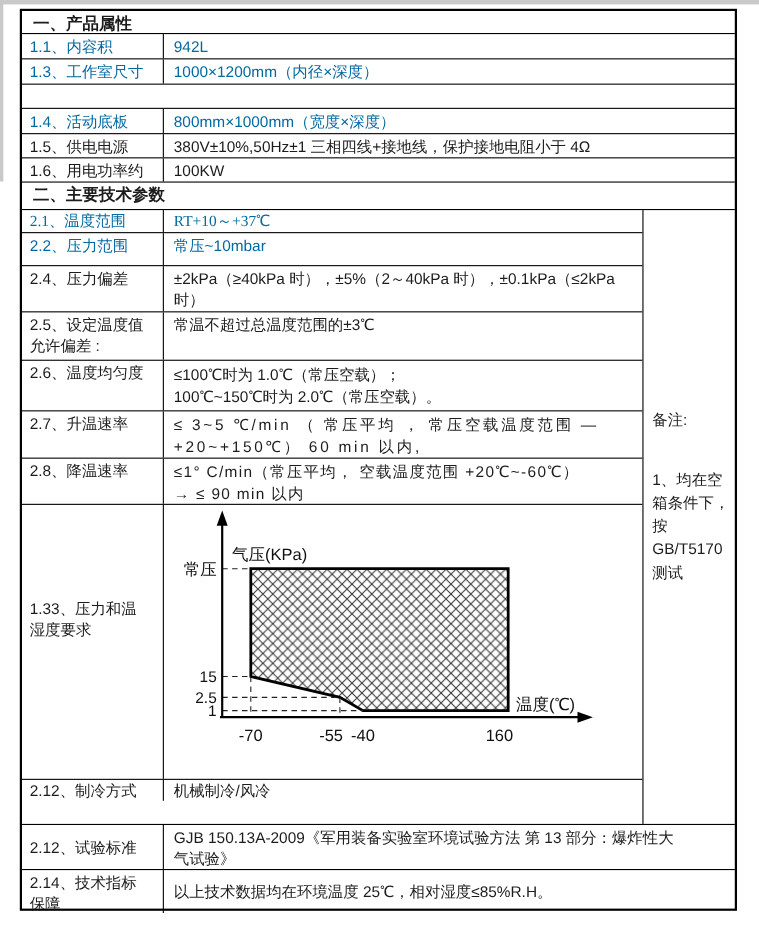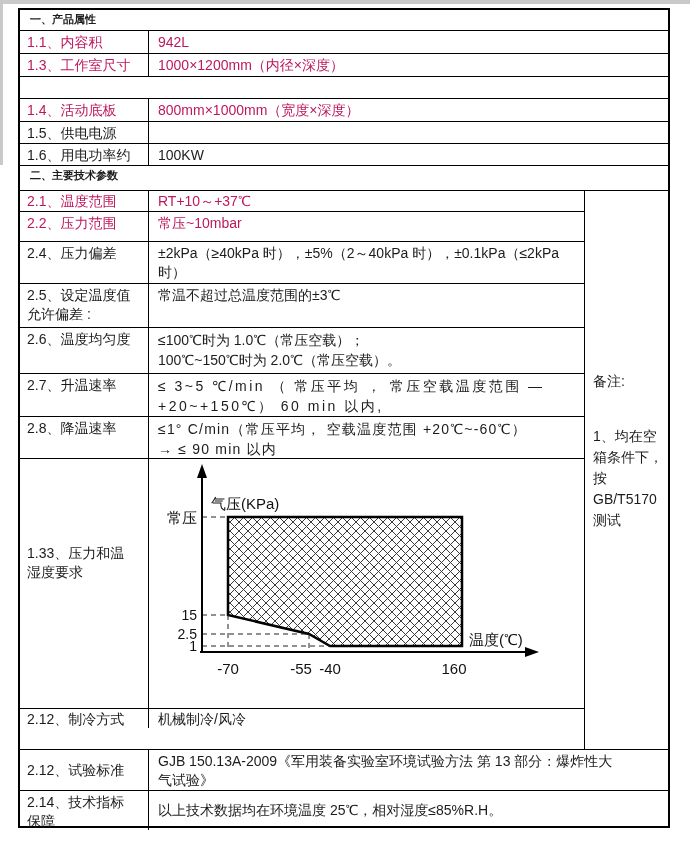--- a/index.html
+++ b/index.html
@@ -10,30 +10,30 @@
   }
   .edge-top  { position:absolute; left:0; top:0; width:690px; height:4px; background:#c9c9c9; }
   .edge-left { position:absolute; left:0; top:0; width:3px; height:165px; background:#c9c9c9; }
 
   .tbl {
     position:absolute; left:18px; top:8px; width:652px; height:820px;
     border:2px solid #000; background:#fff;
   }
   .row { display:flex; border-top:1px solid #000; }
   .row:first-child { border-top:none; }
-  .sec-head { font-weight:bold; font-size:11px; padding:2px 6px 0 10px; align-items:flex-start; }
+  .sec-head { font-weight:bold; font-size:15px; padding:2px 6px 0 10px; align-items:flex-start; }
   .c1 { width:129px; border-right:1px solid #000; padding:2px 2px 0 7px; line-height:19px; }
   .c2 { flex:1; padding:2px 8px 0 9px; line-height:19px; }
   .ml { white-space:pre-line; }
-  .grey { color:#be185d; }
+  .grey { color:#0369a1; }
   .vcenter { display:flex; align-items:center; padding-top:0; }
 
   .sec2 { display:flex; border-top:1px solid #000; }
   .sec2-left { width:564px; display:flex; flex-direction:column; }
-  .sec2-left .row:first-child { border-top:none; }
+  .sec2-left .row:first-child { border-top:none;font-family:Liberation Serif, serif; }
   .remark-cell {
     width:88px; border-left:1px solid #000; padding:180px 4px 0 8px;
     line-height:21px;
   }
   .remark-body { margin-top:34px; white-space:pre-line; }
 
   .ls-wide  { letter-spacing:2.5px; }
   .ls-mid   { letter-spacing:1.2px; }
 
   .chart-c1 { padding-top:85px; }
@@ -62,20 +62,21 @@
   </div>
   <div class="row" style="height:22px">
     <div class="c2"></div>
   </div>
   <div class="row grey" style="height:23px">
     <div class="c1">1.4、活动底板</div>
     <div class="c2">800mm×1000mm（宽度×深度）</div>
   </div>
   <div class="row" style="height:22px">
     <div class="c1">1.5、供电电源</div>
+    <div class="c2">380V±10%,50Hz±1 三相四线+接地线，保护接地电阻小于 4Ω</div>
   </div>
   <div class="row" style="height:22px">
     <div class="c1">1.6、用电功率约</div>
     <div class="c2">100KW</div>
   </div>
 
   <div class="row sec-head" style="height:25px">
     <span>二、主要技术参数</span>
   </div>
 

